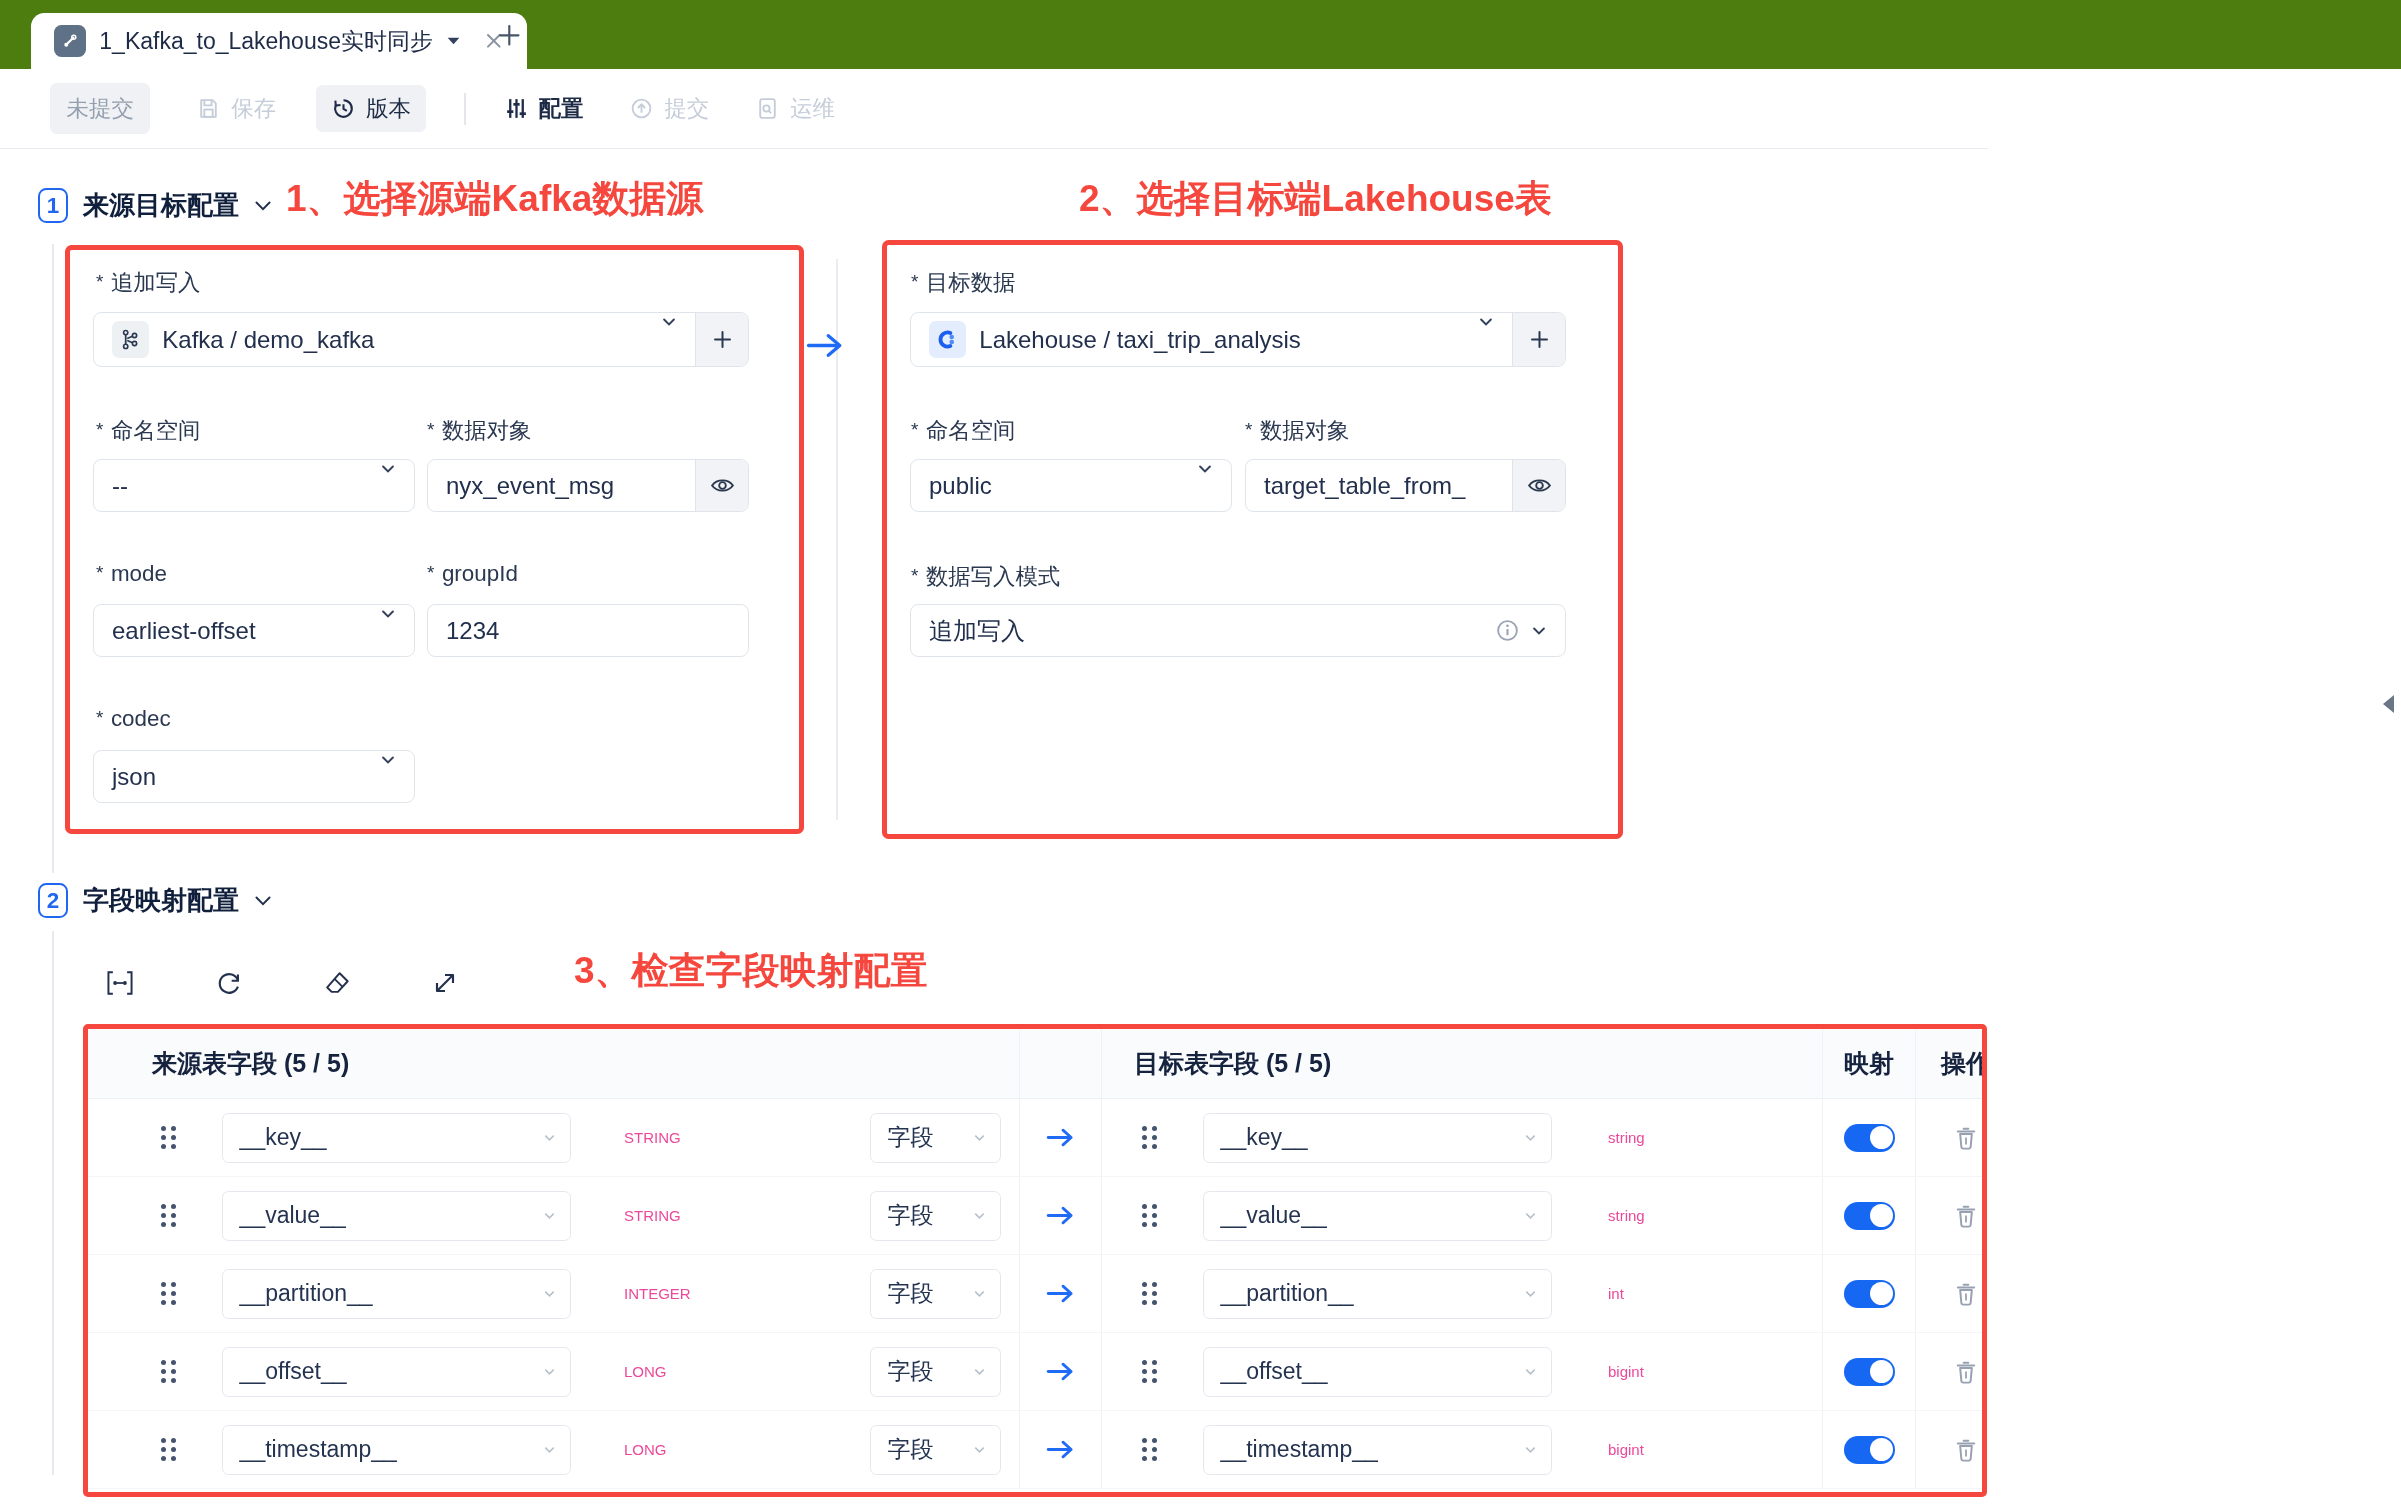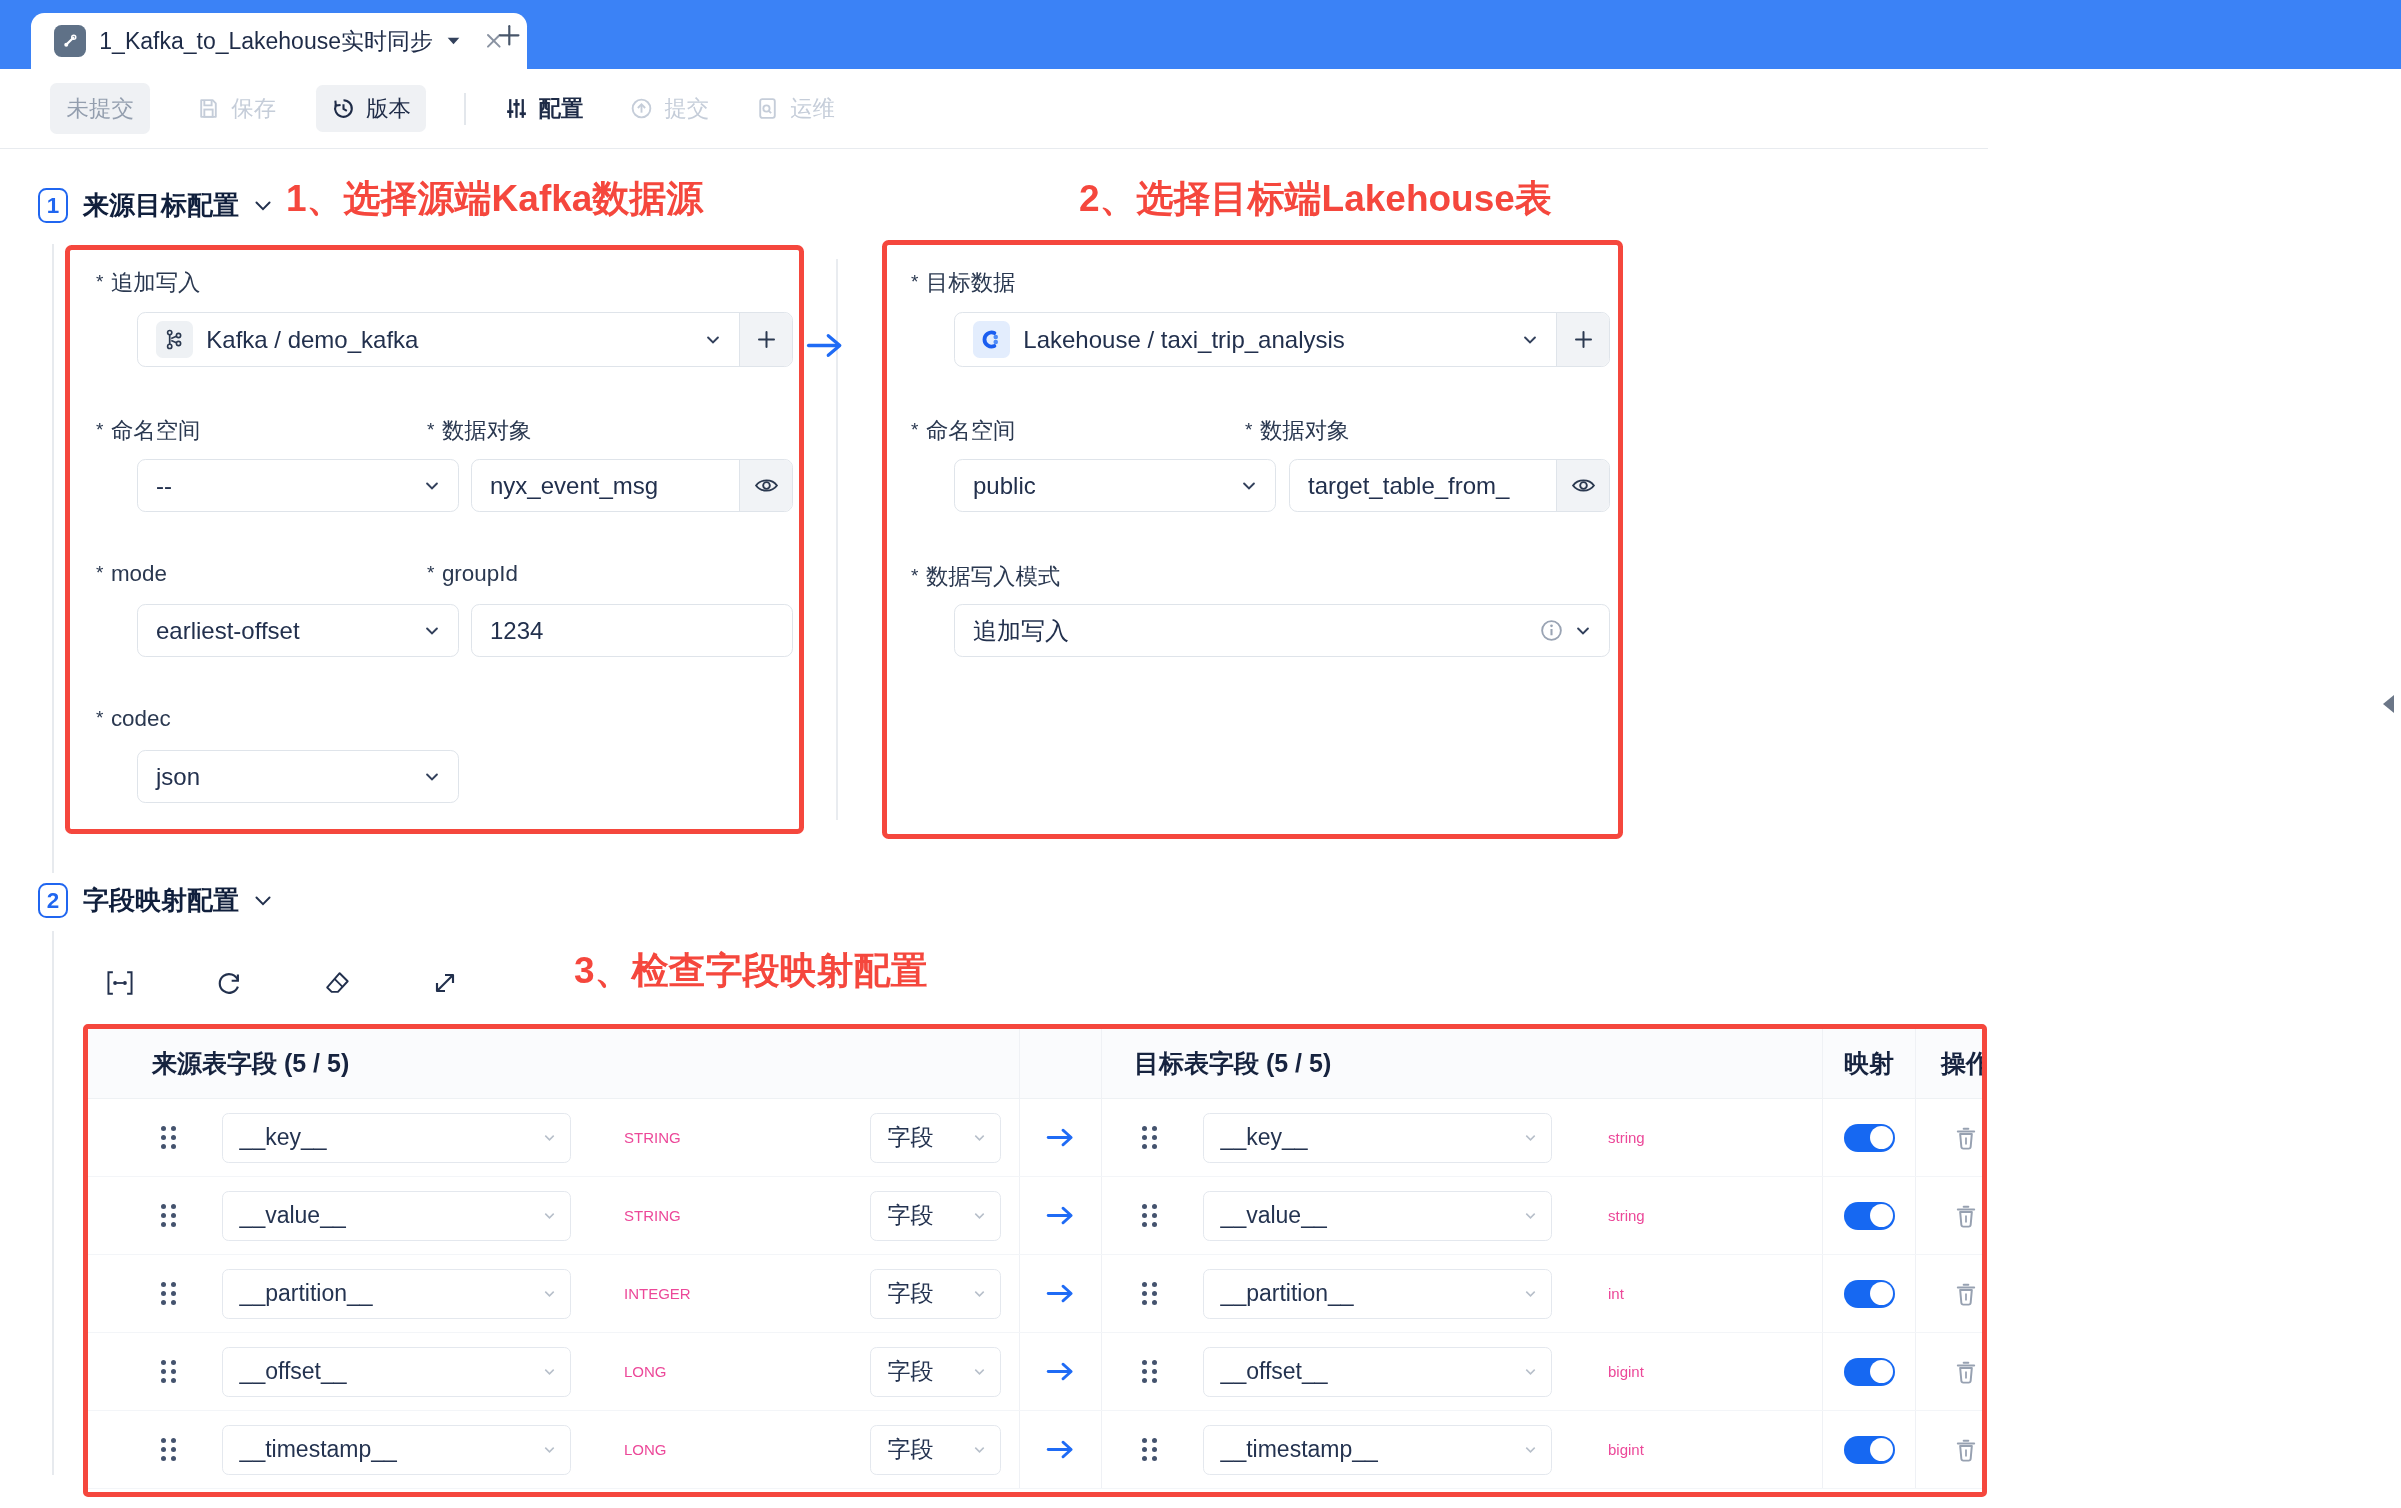--- a/index.html
+++ b/index.html
@@ -1,21 +1,21 @@
 <!DOCTYPE html>
 <html style="font-size:13.3px"><head>
 <meta charset="utf-8">
 <style>
   * { margin:0; padding:0; box-sizing:border-box; }
   html,body { background:#fff; }
   body { font-family:"Liberation Sans","DejaVu Sans",sans-serif; color:#22304d; }
   .page { position:relative; width:2401px; height:1509px; overflow:hidden; background:#fff; }
 
   
-  .tabbar { position:absolute; left:0; top:0; width:2401px; height:69px; background:#3b82f6; }
+  .tabbar { position:absolute; left:0; top:0; width:2401px; height:69px; background:#4d7c0f; }
   .tab { position:absolute; left:31px; bottom:0; height:56px; min-width:415px; background:#fff;
          border-radius:13.3px 13.3px 0 0; display:flex; align-items:center; padding:0 23px; gap:13.3px; }
   .tab-ic { width:32px; height:32px; border-radius:7.5px; background:#5f7187; display:flex; align-items:center; justify-content:center; flex:none; }
   .tab-title { font-size:23px; color:#1e2b47; font-weight:500; white-space:nowrap; }
   .newtab { position:absolute; left:488px; top:15px; width:43px; height:40px; display:flex; align-items:center; justify-content:center; cursor:pointer; }
 
   
   .toolbar { position:absolute; left:0; top:69px; width:1988px; height:80px; background:#fff;
              border-bottom:1.7px solid #e8ebef; display:flex; align-items:center; padding-left:50px; font-size:22.4px; }
   .status { background:#eff1f4; color:#939eae; border-radius:6.6px; padding:10px 16.6px; }
@@ -37,21 +37,21 @@
   .guide { position:absolute; width:1.7px; background:#e7eaee; }
 
   .red-rect { position:absolute; border:5px solid #f5473d; border-radius:6.6px; pointer-events:none; }
 
   .vsep { position:absolute; width:1.7px; background:#e9ecf0; }
 
   
   .lbl { position:absolute; font-size:22.4px; color:#2a3850; font-weight:500; white-space:nowrap; }
   .ast { font-size:19px; margin-right:7.5px; position:relative; top:-1.7px; }
   .ctl { position:absolute; border:1.7px solid #dfe4ea; border-radius:8.3px; background:#fff;
-         display:flex; align-items:center; font-size:24px; color:#22304d; overflow:hidden;margin-left:44px; }
+         display:flex; font-size:24px; color:#22304d; overflow:hidden; }
   .ctl .txt { flex:1; padding:0 18px; white-space:nowrap; overflow:hidden; display:flex; align-items:center; gap:13.3px; font-weight:500; }
   .ctl .chev { margin-right:16.6px; flex:none; display:flex; }
   .addon { height:100%; width:53px; background:#f1f3f6; border-left:1.7px solid #dfe4ea; flex:none;
            display:flex; align-items:center; justify-content:center; cursor:pointer; }
   .src-ic { width:37px; height:37px; border-radius:6.6px; background:#eef1f4; display:flex; align-items:center; justify-content:center; flex:none; }
   .src-ic.blue { background:#e3edfd; }
   .panel-arrow { position:absolute; display:flex; }
 
   
   .icbtn { position:absolute; width:40px; height:40px; display:flex; align-items:center; justify-content:center; cursor:pointer; }

